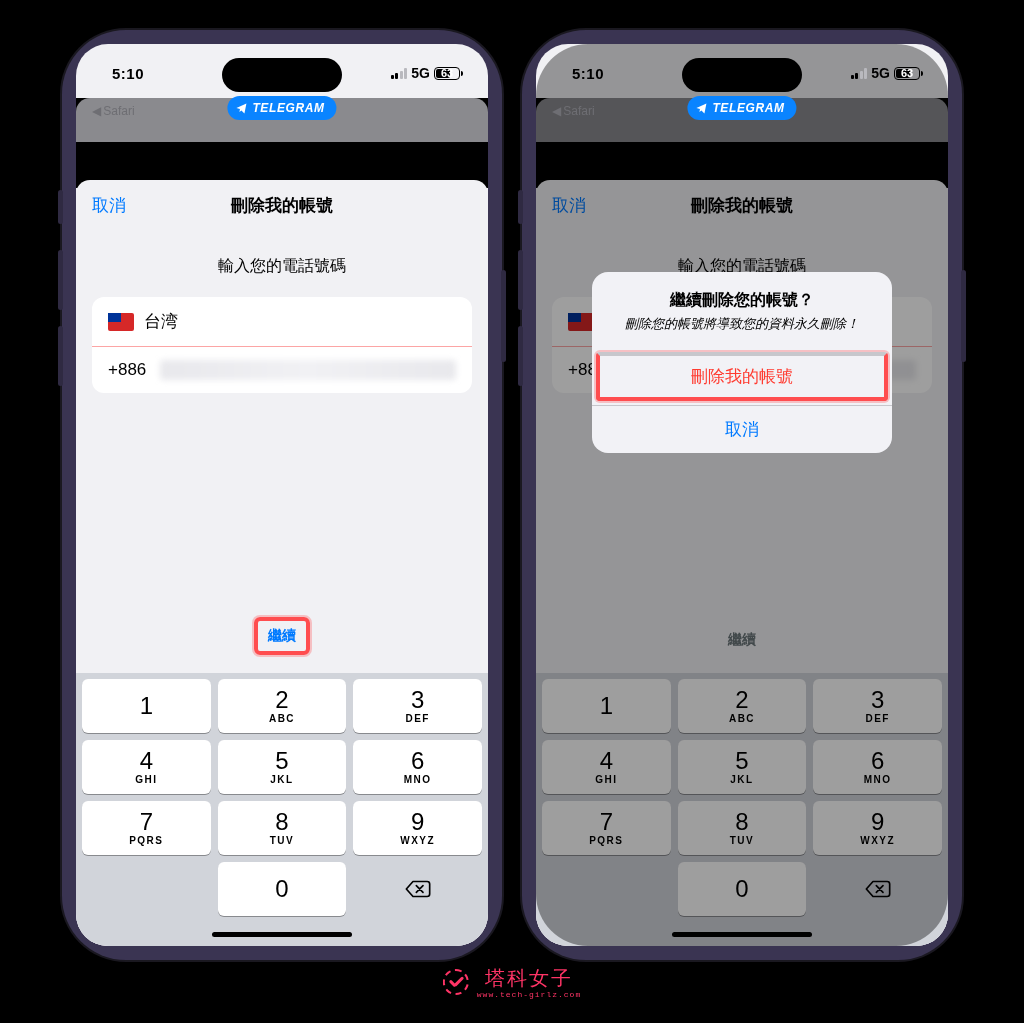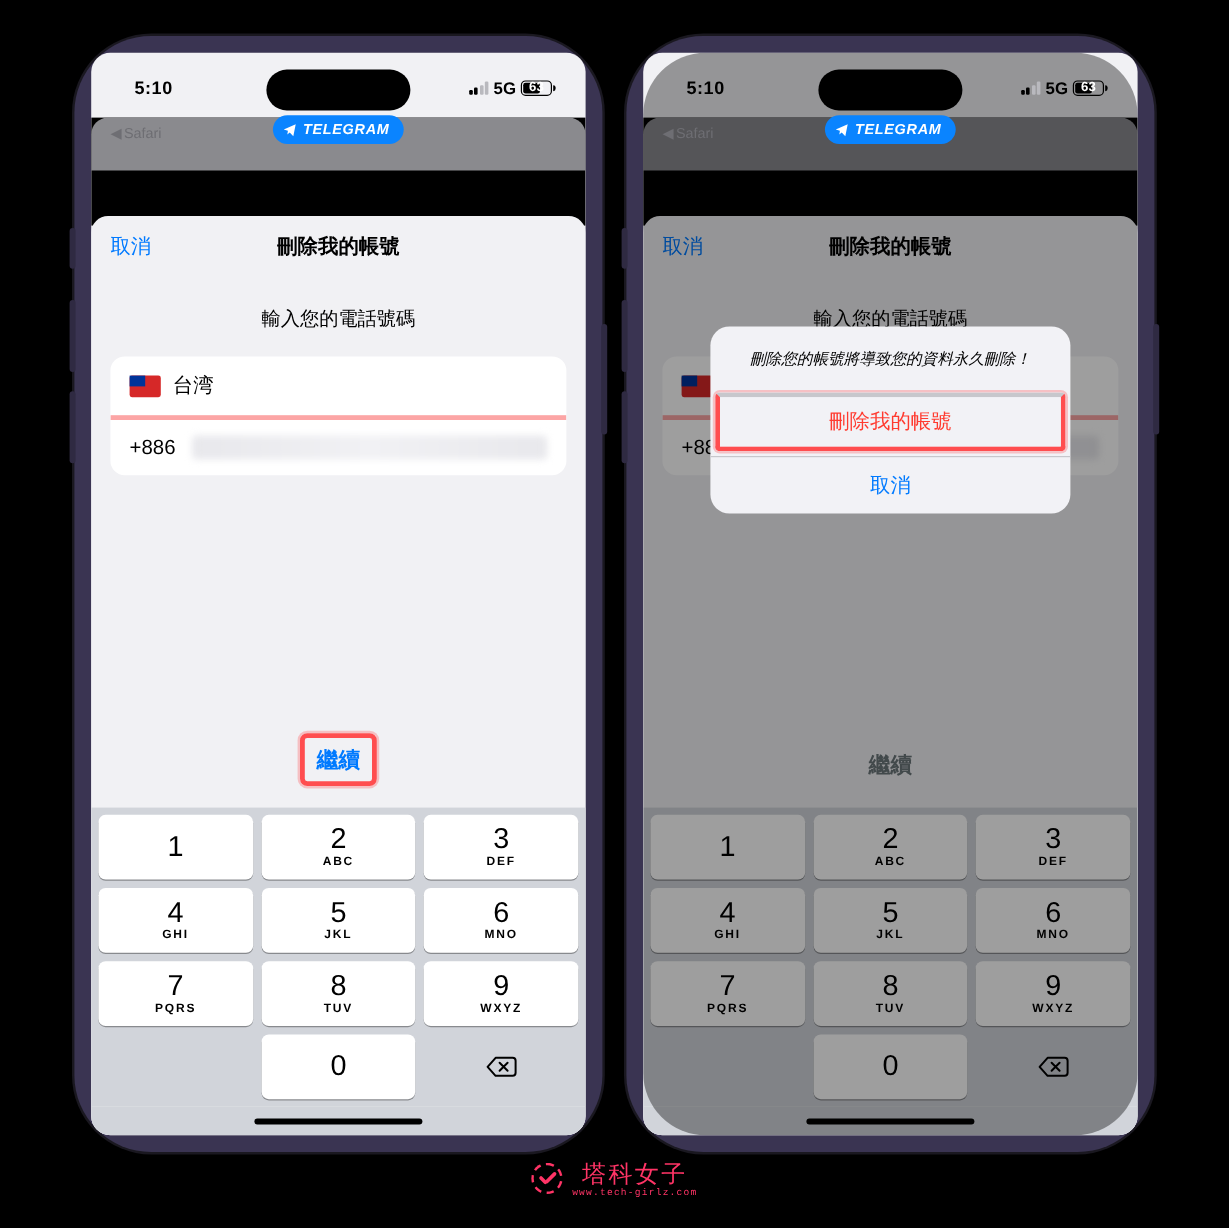--- a/index.html
+++ b/index.html
@@ -31,21 +31,21 @@
     border-radius: 3px;
   }
   .sb-l1 { left: -4px; top: 160px; width: 5px; height: 34px; }
   .sb-l2 { left: -4px; top: 220px; width: 5px; height: 60px; }
   .sb-l3 { left: -4px; top: 296px; width: 5px; height: 60px; }
   .sb-r1 { right: -4px; top: 240px; width: 5px; height: 92px; }
   .screen {
     width: 100%;
     height: 100%;
     background: #f1f1f4;
-    border-radius: 16px;
+    border-radius: 32px;
     overflow: hidden;
     position: relative;
     display: flex;
     flex-direction: column;
   }
   .island {
     position: absolute;
     top: 14px;
     left: 50%;
     transform: translateX(-50%);
@@ -196,21 +196,21 @@
     border-radius: 12px;
     overflow: hidden;
   }
   .row {
     display: flex;
     align-items: center;
     padding: 13px 16px;
     font-size: 17px;
     gap: 10px;
   }
-  .row + .row { border-top: 4px solid #fca5a5; }
+  .row + .row { border-top: 1px solid #fca5a5; }
   .flag {
     width: 26px; height: 18px;
     background: #d62828;
     position: relative;
     border-radius: 2px;
     flex-shrink:0;
   }
   .flag::before{
     content:""; position:absolute; left:0; top:0;
     width:13px; height:9px; background:#003399;
@@ -224,21 +224,21 @@
     background: linear-gradient(90deg,#e8e8ec,#f1f1f4,#e8e8ec);
     border-radius:4px; filter: blur(3px);
   }
   .spacer { flex: 1; }
   .continue-wrap {
     display:flex; justify-content:center;
     padding: 0 0 18px;
   }
   .continue-btn {
     color: #007aff;
-    font-size: 18px;
+    font-size: 14px;
     font-weight: 600;
     padding: 6px 10px;
   }
   .highlight-red {
     border: 4px solid #ff4d4f;
     border-radius: 6px;
     box-shadow: 0 0 0 2px rgba(255,77,79,.3);
   }
   .keypad {
     background: #d1d4da;
@@ -581,20 +581,21 @@
             </svg>
           </div>
         </div>
         <div class="homebar"></div>
       </div>
 
       <div class="dim"></div>
 
       <div class="alert">
         <div class="alert-body">
+          <div class="alert-title">繼續刪除您的帳號？</div>
           <div class="alert-msg">
             <span>刪除您的帳號將導致您的資料永久刪除！</span>
           </div>
         </div>
         <div class="alert-btn alert-destructive highlight-red">刪除我的帳號</div>
         <div class="alert-btn alert-cancel">取消</div>
       </div>
 
     </div>
   </div>

